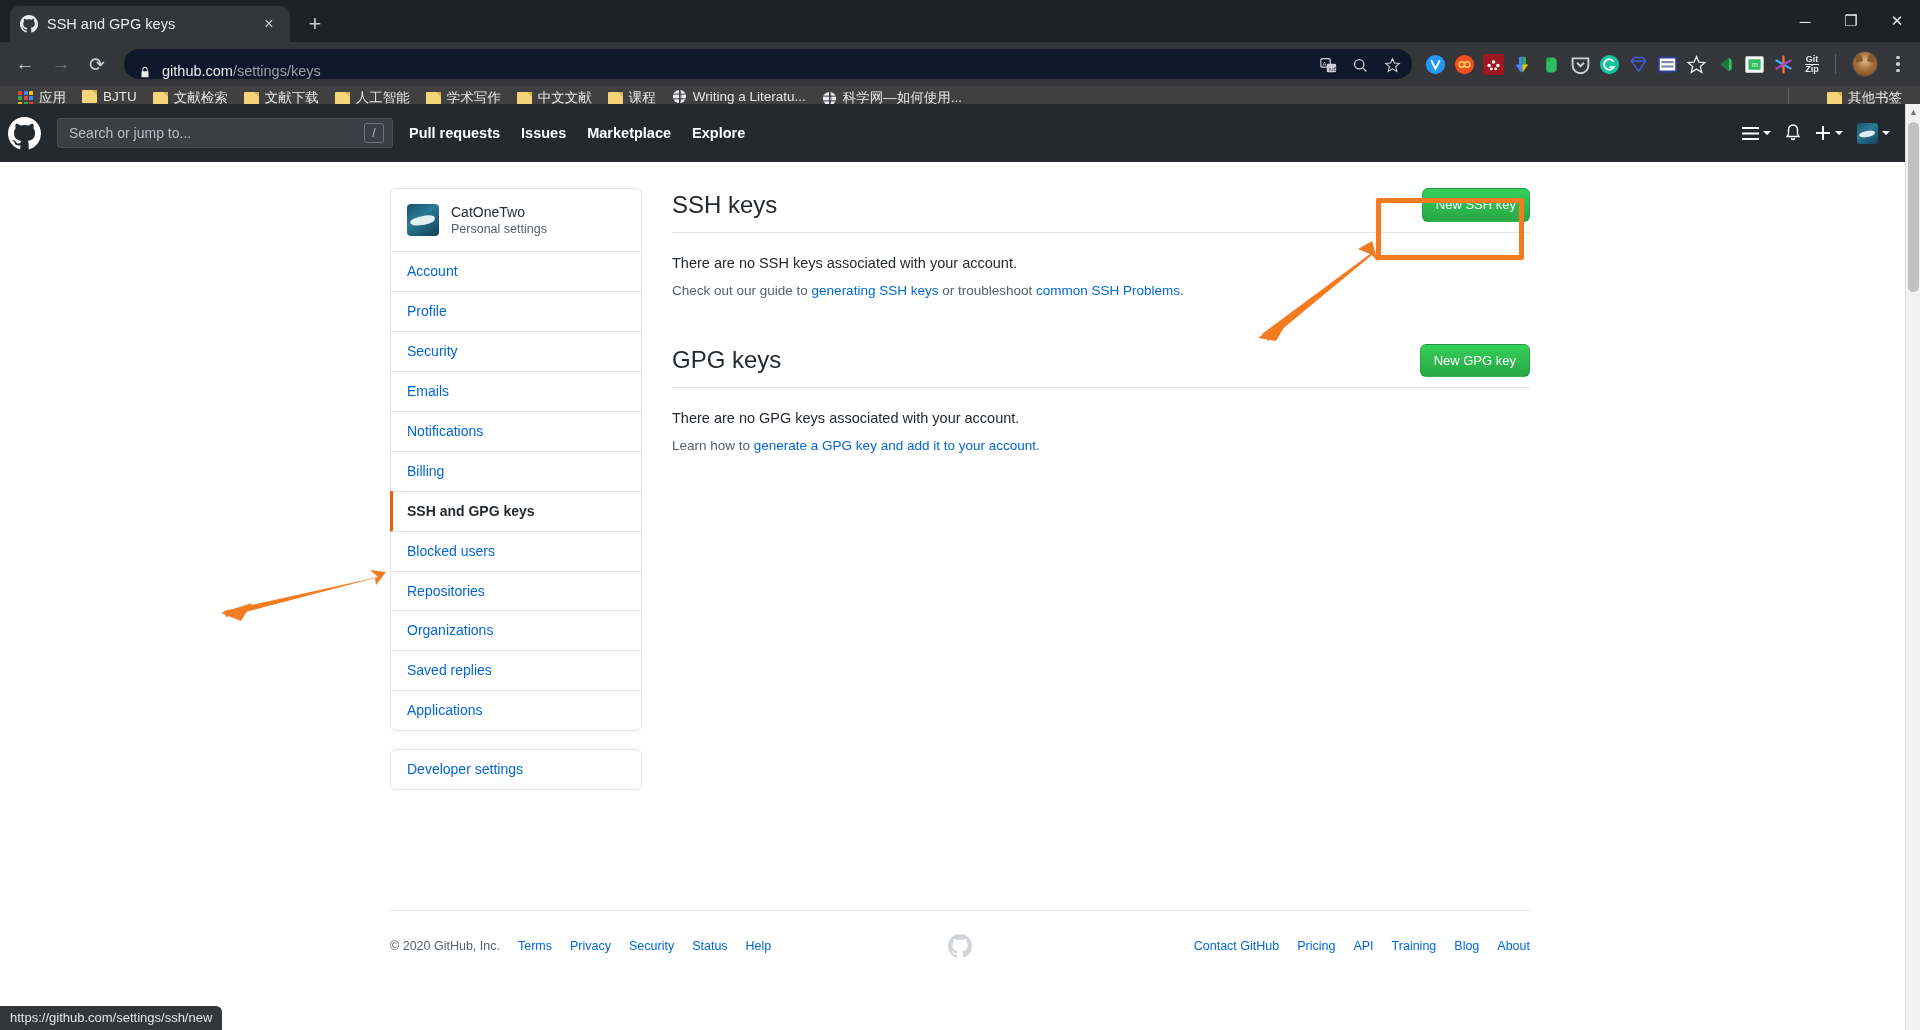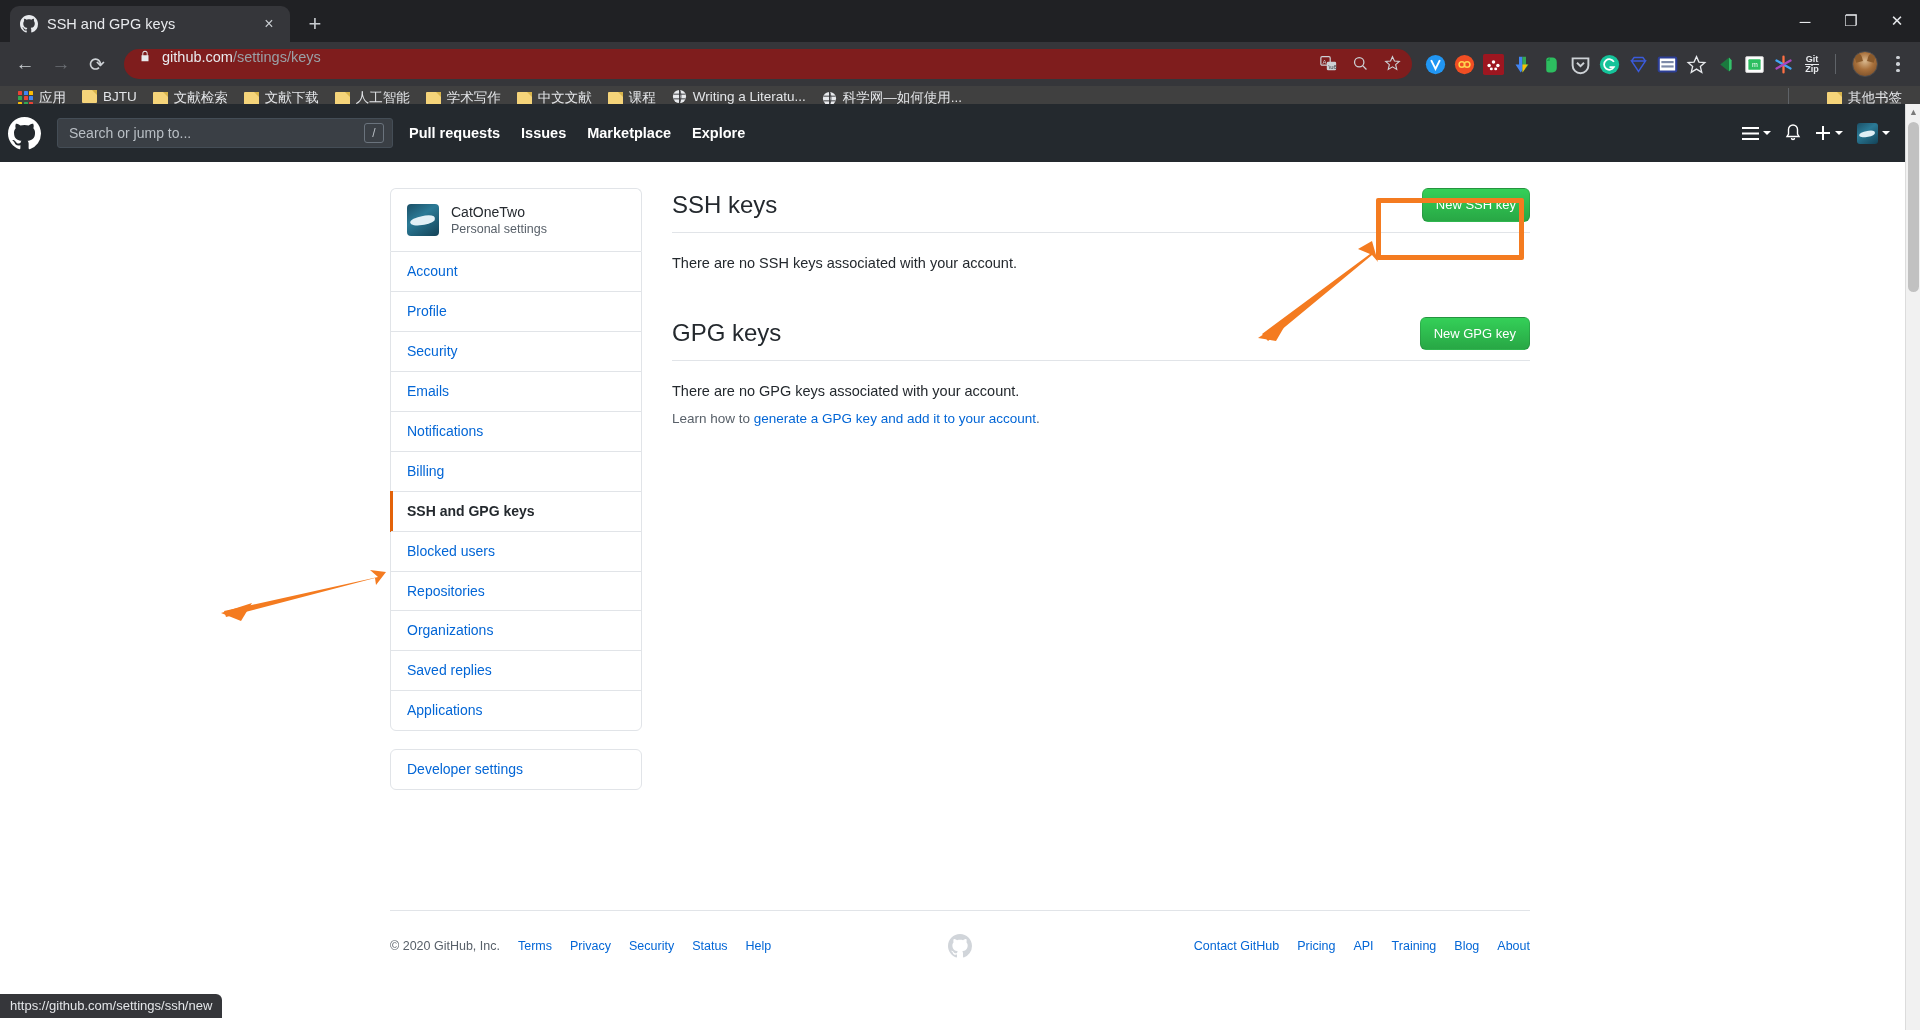--- a/index.html
+++ b/index.html
@@ -48,22 +48,22 @@
     height: 44px; background: #35363a; display: flex; align-items: center;
     padding: 0 8px; gap: 2px;
   }
   .navbtn {
     width: 34px; height: 34px; display: flex; align-items: center;
     justify-content: center; color: #cdd1d5; font-size: 19px; border-radius: 50%;
     flex: 0 0 34px;
   }
   .navbtn.disabled { color: #6d7176; }
   .omnibox {
-    flex: 1; height: 30px; background: #7f1d1d; border-radius: 16px;
-    display: flex; align-items: flex-start; padding: 0 6px 0 14px; margin: 0 8px;
+    flex: 1; height: 30px; background: #0f172a; border-radius: 16px;
+    display: flex; align-items: flex-end; padding: 0 6px 0 14px; margin: 0 8px;
     gap: 10px; min-width: 0;
   }
   .lock { width: 14px; height: 14px; flex: 0 0 14px; }
   .url { font-size: 14.5px; color: #9aa0a6; white-space: nowrap; flex: 1;
          overflow: hidden; text-overflow: ellipsis; }
   .url b { color: #e8eaed; font-weight: 400; }
   .omni-icons { display: flex; align-items: center; gap: 4px; }
   .omni-icon {
     width: 28px; height: 28px; display: flex; align-items: center;
     justify-content: center; color: #cdd1d5;
@@ -235,21 +235,21 @@
 
   
   .anno-rect {
     position: absolute; border: 5px solid #f47b20; border-radius: 2px;
     pointer-events: none;
   }
   .anno-svg { position: absolute; left: 0; top: 0; pointer-events: none; }
 
   
   .statusbar {
-    position: absolute; left: 0; bottom: 12px; background: #35363a; color: #e3e5e8;
+    position: absolute; left: 0; bottom: 0; background: #35363a; color: #e3e5e8;
     font-size: 13px; padding: 4px 10px 5px 10px; border-radius: 0 6px 0 0;
     white-space: nowrap; z-index: 40;
   }
 
   
   .pg-scroll {
     position: absolute; right: 0; top: 0; width: 15px; height: 926px;
     background: #f1f1f1; border-left: 1px solid #dcdcdc;
   }
   .pg-scroll .thumb {
@@ -571,20 +571,21 @@
         </div>
       </div>
 
       <div class="main">
 
         <div class="section-head">
           <h2>SSH keys</h2>
           <button class="btn-green">New SSH key</button>
         </div>
         <div class="empty-msg">There are no SSH keys associated with your account.</div>
+        <div class="empty-sub"><span>Check out our guide to </span><a href="#">generating SSH keys</a><span> or troubleshoot </span><a href="#">common SSH Problems</a><span>.</span></div>
 
         <div class="gpg-block">
           <div class="section-head">
             <h2>GPG keys</h2>
             <button class="btn-green">New GPG key</button>
           </div>
           <div class="empty-msg">There are no GPG keys associated with your account.</div>
           <div class="empty-sub"><span>Learn how to </span><a href="#">generate a GPG key and add it to your account</a><span>.</span></div>
         </div>
       </div>

